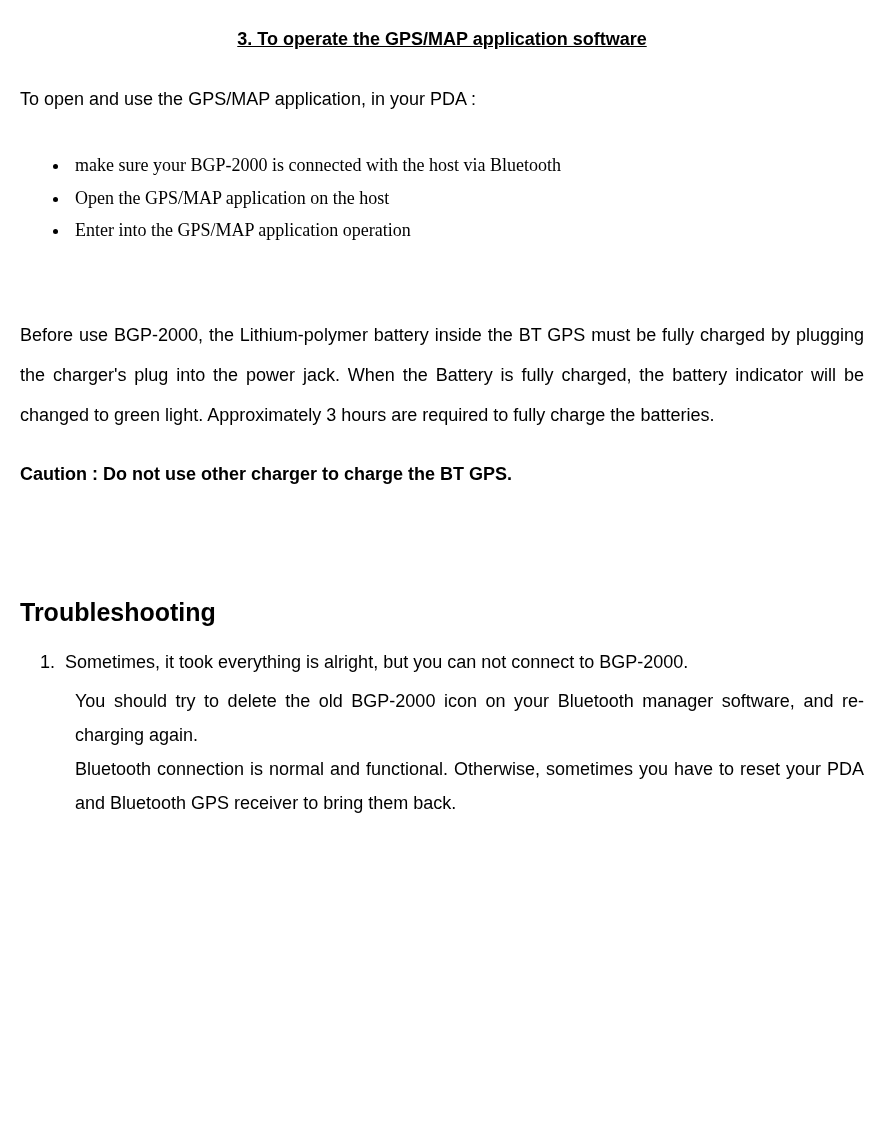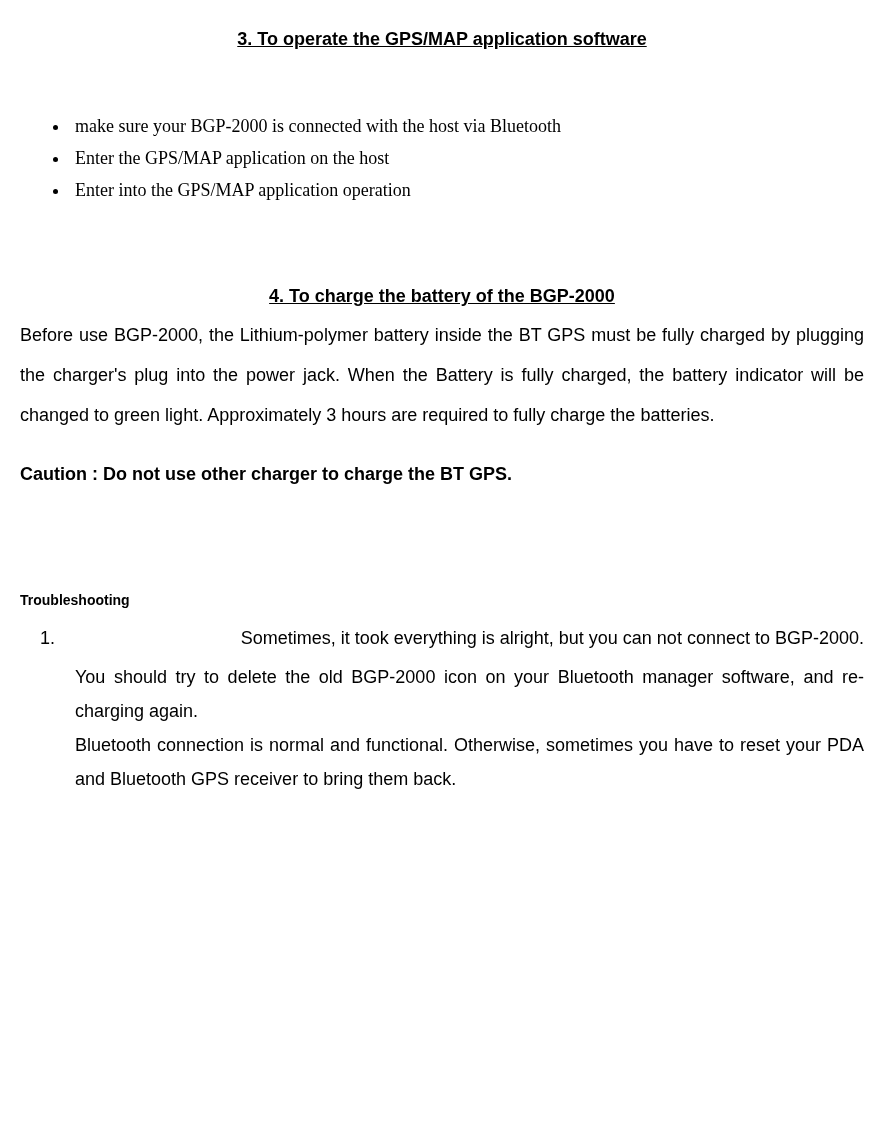--- a/index.html
+++ b/index.html
@@ -28,62 +28,61 @@
       padding-left: 50px;
       margin: 10px 0;
       font-family: Liberation Serif, serif;
     }
     ul.bullet li {
       line-height: 1.8;
       padding-left: 5px;
     }
     .section-heading {
       font-weight: bold;
-      font-size: 14px;
+      font-size: 25px;
       margin-top: 30px;
     }
     .serif {
       font-family: Georgia, 'Times New Roman', serif;
     }
     ol {
       padding-left: 40px;
       margin: 5px 0;
     }
     ol li {
       line-height: 1.9;
       padding-left: 5px;
-      text-align: right;
     }
     .indent-sub {
       padding-left: 55px;
       text-align: justify;
       line-height: 1.9;
     }
     .spacer-small { height: 20px; }
     .spacer-medium { height: 40px; }
   </style>
 </head>
 <body>
 
 <div>
   <div class="heading">3. To operate the GPS/MAP application software</div>
   <div class="spacer-small"></div>
+  <div>To open and use the GPS/MAP application, in your PDA :</div>
   <div class="spacer-small"></div>
   <ul class="bullet">
     <li>make sure your BGP-2000 is connected with the host via Bluetooth</li>
-    <li>Enter the GPS/MAP application on the host</li>
+    <li>Open the GPS/MAP application on the host</li>
     <li>Enter into the GPS/MAP application operation</li>
   </ul>
   <div class="spacer-small"></div>
 </div>
 
 <div class="spacer-medium"></div>
 
 <div>
-  <div class="heading">4. To charge the battery of the BGP-2000</div>
   <div class="body-text">Before use BGP-2000, the Lithium-polymer battery inside the BT GPS must be fully charged by plugging the charger's plug into the power jack. When the Battery is fully charged, the battery indicator will be changed to green light. Approximately 3 hours are required to fully charge the batteries.</div>
   <div class="spacer-small"></div>
   <div class="heading-nounderline">Caution : Do not use other charger to charge the BT GPS.</div>
 </div>
 
 <div class="spacer-medium"></div>
 <div class="spacer-small"></div>
 
 <div>
   <div class="section-heading">Troubleshooting</div>

